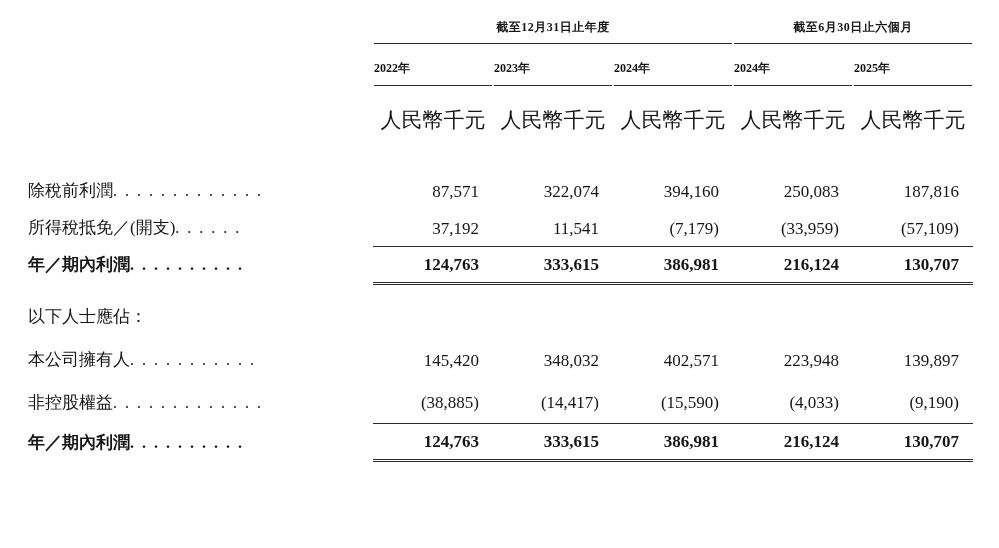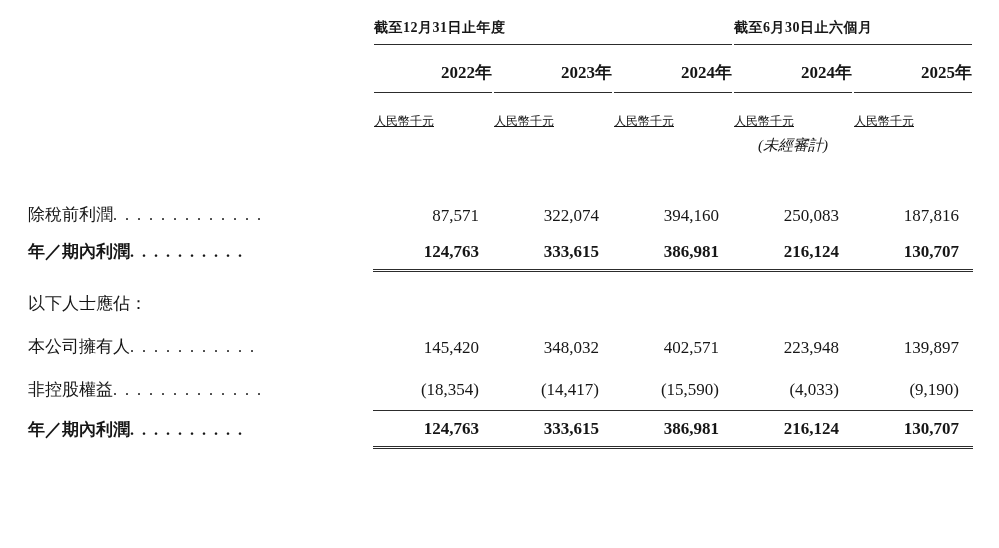--- a/index.html
+++ b/index.html
@@ -24,49 +24,50 @@
   table.fin {
     border-collapse: collapse;
     width: 945px;
     margin-left: 28px;
     margin-top: 18px;
     table-layout: fixed;
   }
   col.label { width: 345px; }
   col.num { width: 120px; }
   .hdr-group {
-    font-size: 14px;
+    text-align: center;
+    font-size: 12px;
     font-weight: bold;
     font-family: "Liberation Serif", serif;
     padding-bottom: 6px;
     letter-spacing: 0.5px;
   }
   .hdr-group .inner {
     border-bottom: 1px solid #2c2c2c;
     padding-bottom: 7px;
     display: block;
   }
   .hdr-year {
-    text-align: right;
-    font-size: 17px;
+    text-align: left;
+    font-size: 12px;
     font-weight: bold;
     padding-top: 10px;
     padding-bottom: 8px;
   }
   .hdr-year .inner {
     display: block;
     border-bottom: 1px solid #2c2c2c;
     padding-bottom: 8px;
   }
   .hdr-unit {
-    font-size: 12px;
+    text-align: center;
+    font-size: 21px;
     padding-top: 12px;
     padding-bottom: 2px;
     white-space: nowrap;
-    text-decoration: underline;
   }
   .hdr-sub {
     text-align: center;
     font-size: 15px;
     font-style: italic;
     padding-top: 2px;
     padding-bottom: 4px;
     height: 22px;
   }
   .spacer-row td { height: 34px; }
@@ -143,44 +144,46 @@
 
     <tr>
       <td></td>
       <td class="hdr-unit">人民幣千元</td>
       <td class="hdr-unit">人民幣千元</td>
       <td class="hdr-unit">人民幣千元</td>
       <td class="hdr-unit">人民幣千元</td>
       <td class="hdr-unit">人民幣千元</td>
     </tr>
 
-    <tr>
-      <td></td>
-      <td class="hdr-sub"></td>
-      <td class="hdr-sub"></td>
-      <td class="hdr-sub"></td>
-      <td class="hdr-sub">(未經審計)</td>
-      <td class="hdr-sub"></td>
-    </tr>
 
     <tr class="spacer-row">
       <td colspan="6"></td>
     </tr>
 
     <tr>
       <td class="rowlabel">
         <span>除稅前利潤</span><span class="leader">. . . . . . . . . . . . .</span>
       </td>
       <td class="num">87,571</td>
       <td class="num">322,074</td>
       <td class="num">394,160</td>
       <td class="num">250,083</td>
       <td class="num">187,816</td>
     </tr>
 
+    <tr class="bline">
+      <td class="rowlabel">
+        <span>所得稅抵免／(開支)</span><span class="leader">. . . . . .</span>
+      </td>
+      <td class="num">37,192</td>
+      <td class="num">11,541</td>
+      <td class="num">(7,179)</td>
+      <td class="num">(33,959)</td>
+      <td class="num">(57,109)</td>
+    </tr>
 
     <tr class="bold dline">
       <td class="rowlabel">
         <span>年／期內利潤</span><span class="leader">. . . . . . . . . .</span>
       </td>
       <td class="num">124,763</td>
       <td class="num">333,615</td>
       <td class="num">386,981</td>
       <td class="num">216,124</td>
       <td class="num">130,707</td>
@@ -209,21 +212,21 @@
       <td class="num">348,032</td>
       <td class="num">402,571</td>
       <td class="num">223,948</td>
       <td class="num">139,897</td>
     </tr>
 
     <tr class="plain-row bline">
       <td class="rowlabel">
         <span>非控股權益</span><span class="leader">. . . . . . . . . . . . .</span>
       </td>
-      <td class="num">(18,354)</td>
+      <td class="num">(38,885)</td>
       <td class="num">(14,417)</td>
       <td class="num">(15,590)</td>
       <td class="num">(4,033)</td>
       <td class="num">(9,190)</td>
     </tr>
 
     <tr class="bold dline">
       <td class="rowlabel">
         <span>年／期內利潤</span><span class="leader">. . . . . . . . . .</span>
       </td>

